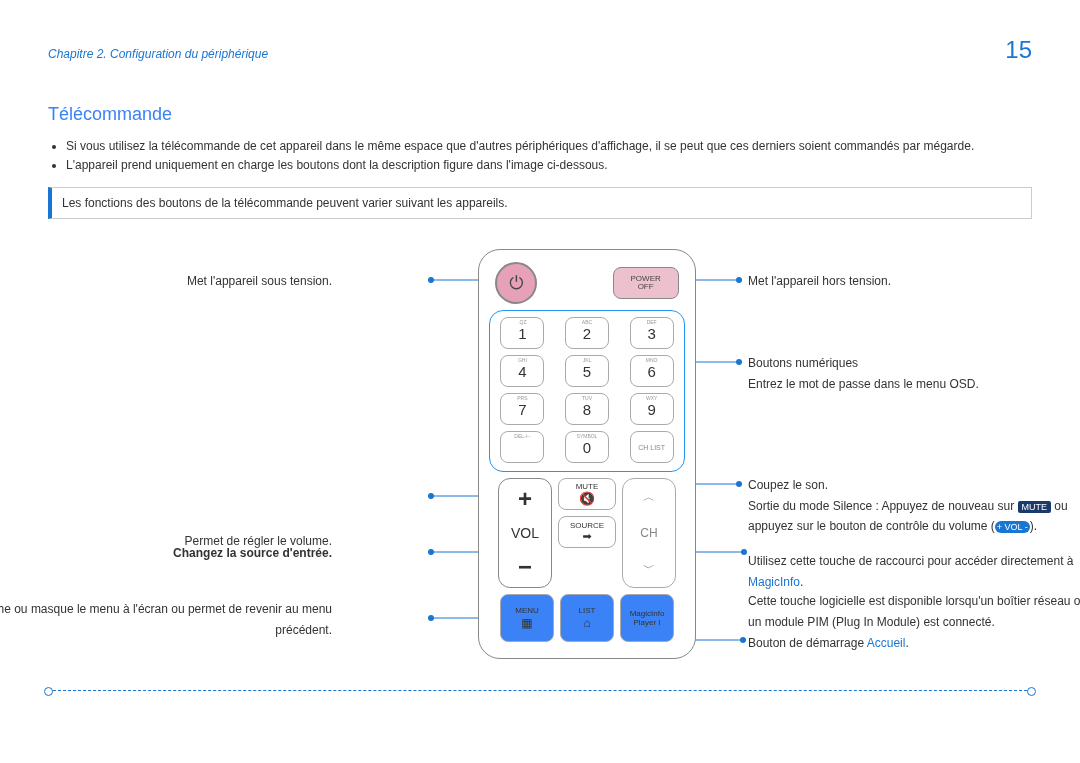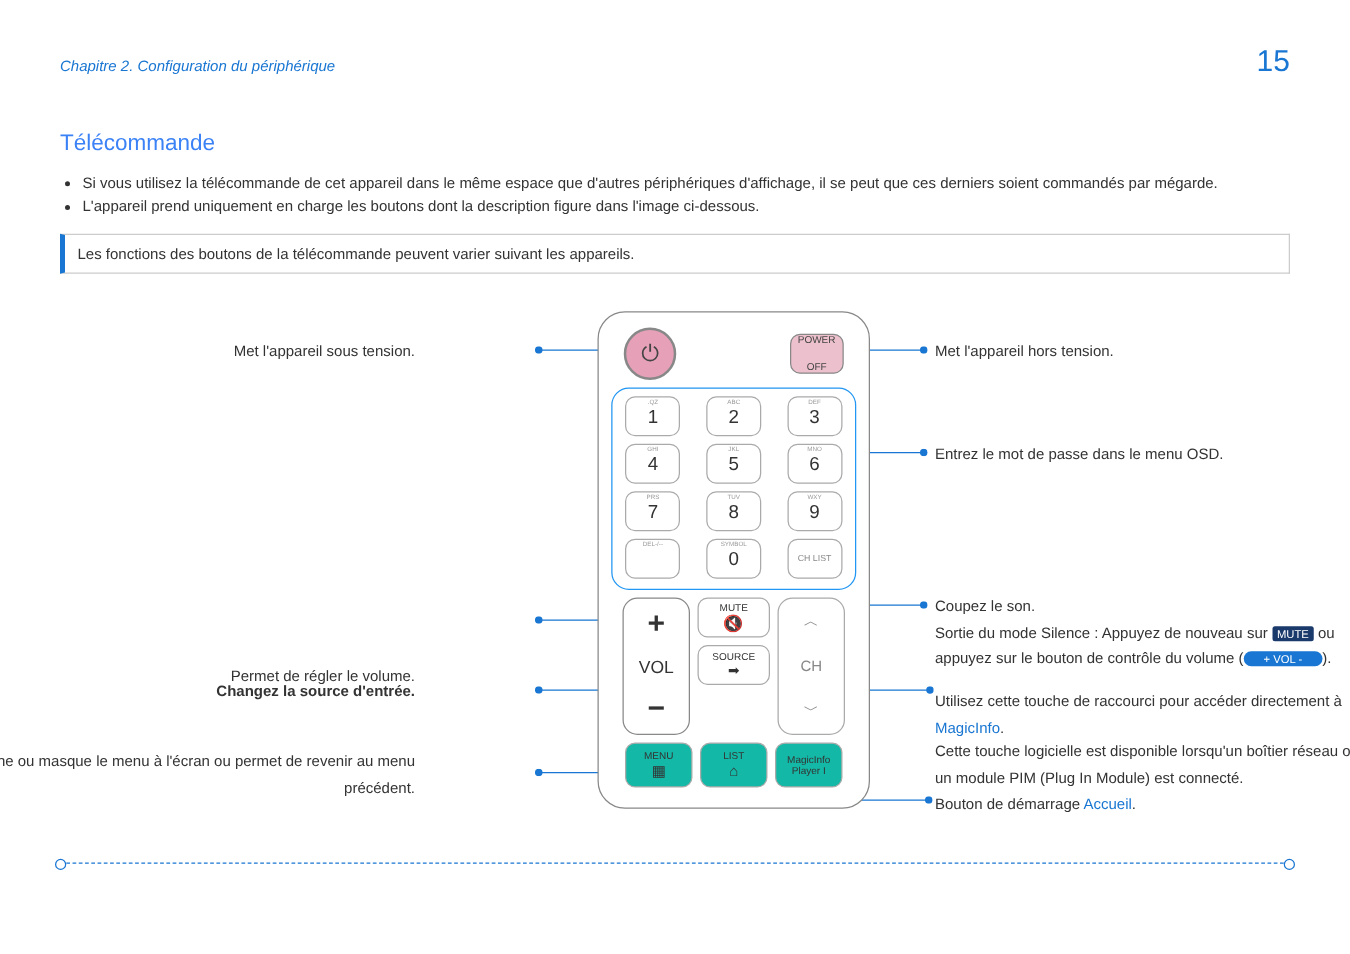--- a/index.html
+++ b/index.html
@@ -36,23 +36,23 @@
     background: #fff;
   }
   .row { display: flex; justify-content: space-around; gap: 4px; margin-bottom: 6px; align-items:center; }
   .power-on {
     width: 42px; height: 42px; border-radius: 50%;
     background: #e6a0b8; border: 2px solid #888;
     display: flex; align-items: center; justify-content: center;
     color: #444; font-size: 18px;
   }
   .power-off {
-    width: 43px; height: 32px; border-radius: 8px;
+    width: 66px; height: 32px; border-radius: 8px;
     background: #ecc0cd; border: 1.5px solid #888;
-    display: flex; flex-direction: column; align-items: center; justify-content: space-between;
+    display: flex; flex-direction: column; align-items: center; justify-content: center;
     font-size: 8px; color: #444; line-height: 1.1;
   }
   .numpad {
     border: 1.5px solid #2196f3; border-radius: 14px;
     padding: 6px 2px 2px; margin: 6px 0;
   }
   .numbtn {
     width: 44px; height: 32px; border: 1.5px solid #aaa; border-radius: 8px;
     display: flex; flex-direction: column; align-items: center; justify-content: center;
     font-size: 15px; color: #333; position: relative; background:#fff;
@@ -72,28 +72,28 @@
     display:flex; flex-direction:column; align-items:center; justify-content:center;
     font-size:8px; color:#333; background:#fff;
   }
   .ch {
     width: 54px; height: 110px; border: 1.5px solid #aaa; border-radius: 12px;
     display:flex; flex-direction:column; align-items:center; justify-content:space-around;
     font-size:12px; color:#888; background:#fff;
   }
   .bottomrow { display:flex; gap:6px; justify-content:center; margin-top:4px;}
   .smallbtn2 {
-    width: 54px; height: 36px; border:1.5px solid #aaa; border-radius:8px;
+    width: 54px; height: 48px; border:1.5px solid #aaa; border-radius:8px;
     display:flex; flex-direction:column; align-items:center; justify-content:center;
-    font-size:8px; color:#333; background:#14b8a6; line-height:1.2;
+    font-size:8px; color:#333; background:#3b82f6; line-height:1.2;
   }
   .label { position:absolute; font-size:12px; color:#333; line-height:1.7; }
   .blue-link { color:#1976d2; }
   .tag-dark { background:#1a3a6b; color:#fff; font-size:9px; padding:1px 4px; border-radius:2px; }
-  .tag-blue { background:#1976d2; color:#fff; font-size:9px; padding:1px 16px; border-radius:8px; }
+  .tag-blue { background:#1976d2; color:#fff; font-size:9px; padding:1px 2px; border-radius:8px; }
 
   svg.line { position:absolute; pointer-events:none; }
   .leftlabel { text-align:right; }
   .dashed-sep {
     position:absolute; left:48px; right:48px; top:690px;
     border-top: 1.5px dashed #1976d2;
   }
   .dashed-sep::before, .dashed-sep::after {
     content:''; position:absolute; top:-4px; width:7px; height:7px;
     border:1.5px solid #1976d2; border-radius:50%; background:#fff;
@@ -119,20 +119,21 @@
 
 <div class="diagram">
 
   <div class="label leftlabel" style="right:700px; top:32px;">Met l'appareil sous tension.</div>
   <div class="label leftlabel" style="right:700px; top:248px;margin-top:44px;">Permet de régler le volume.</div>
   <div class="label leftlabel" style="right:700px; top:304px;font-weight:bold;">Changez la source d'entrée.</div>
   <div class="label leftlabel" style="right:700px; top:360px; width:380px;">Affiche ou masque le menu à l'écran ou permet de revenir au menu précédent.</div>
 
   <div class="label" style="left:700px; top:32px;">Met l'appareil hors tension.</div>
   <div class="label" style="left:700px; top:114px;">
+    <div>Boutons numériques</div>
     <div>Entrez le mot de passe dans le menu OSD.</div>
   </div>
   <div class="label" style="left:700px; top:236px; width:340px;">
     <div>Coupez le son.</div>
     <div>
       <span>Sortie du mode Silence : Appuyez de nouveau sur </span><span class="tag-dark">MUTE</span><span> ou appuyez sur le bouton de contrôle du volume (</span><span class="tag-blue">+ VOL -</span><span>).</span>
     </div>
   </div>
   <div class="label" style="left:700px; top:312px; width:340px;">
     <span>Utilisez cette touche de raccourci pour accéder directement à </span><span class="blue-link">MagicInfo</span><span>.</span>

